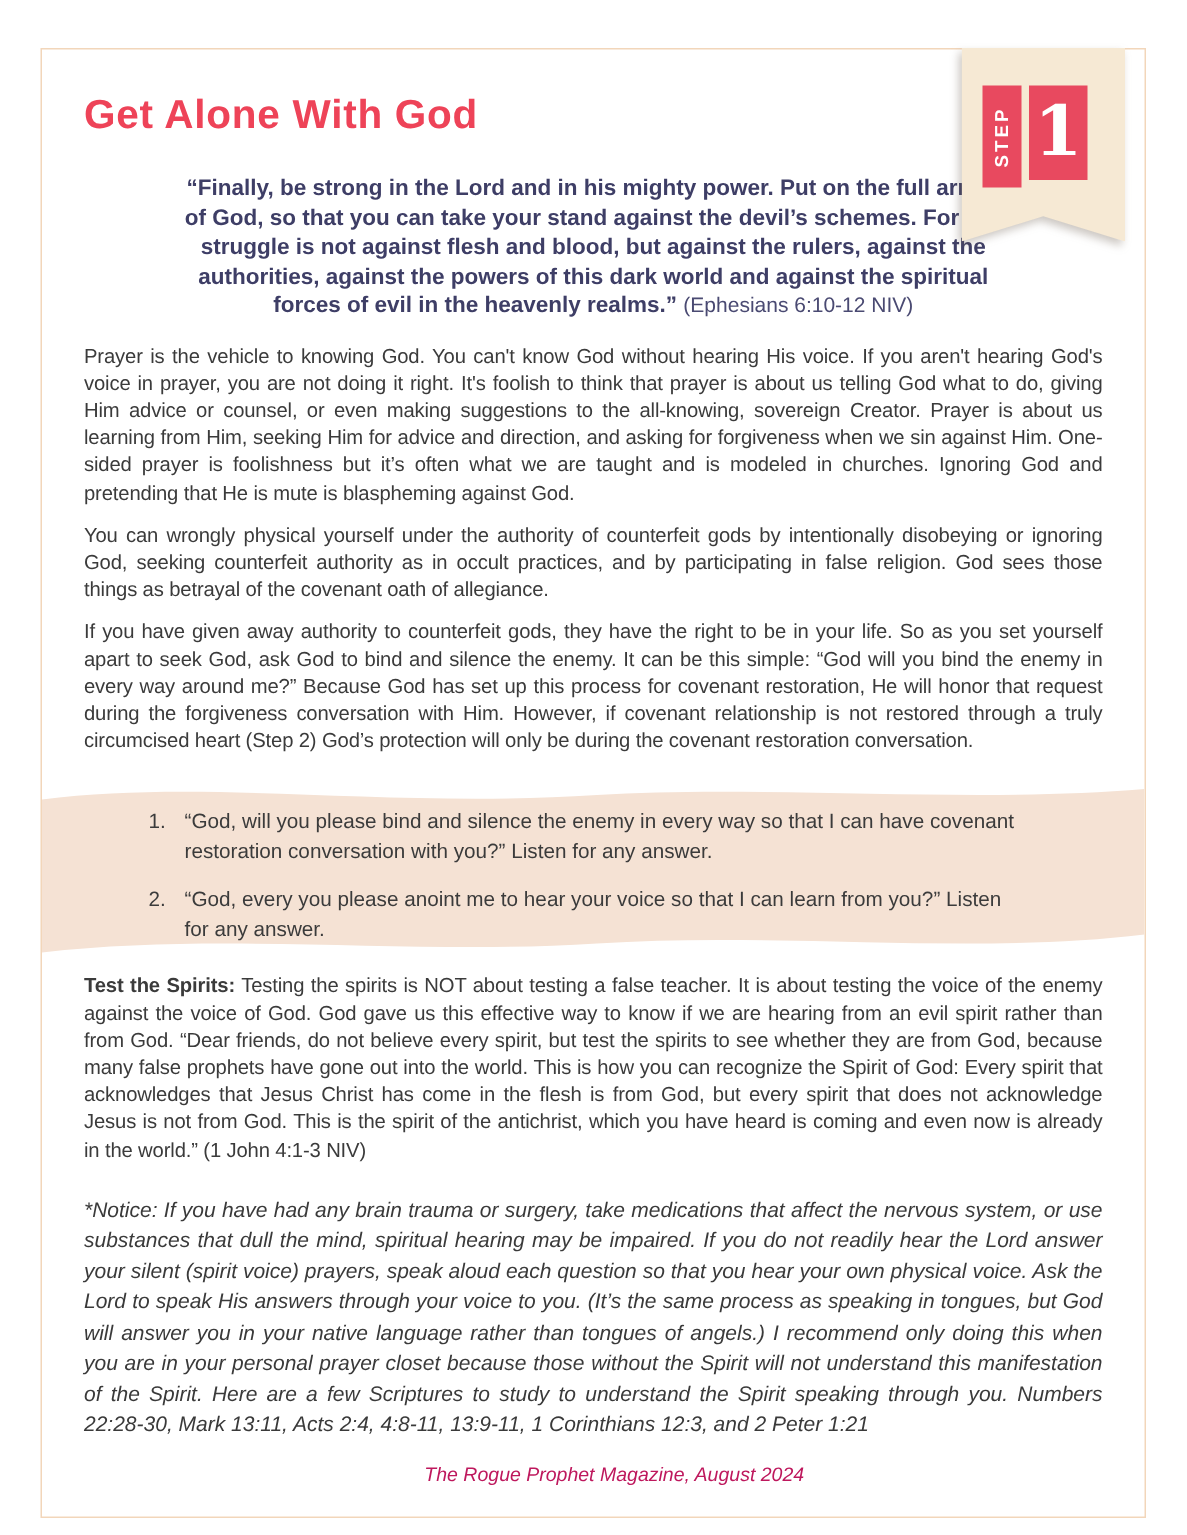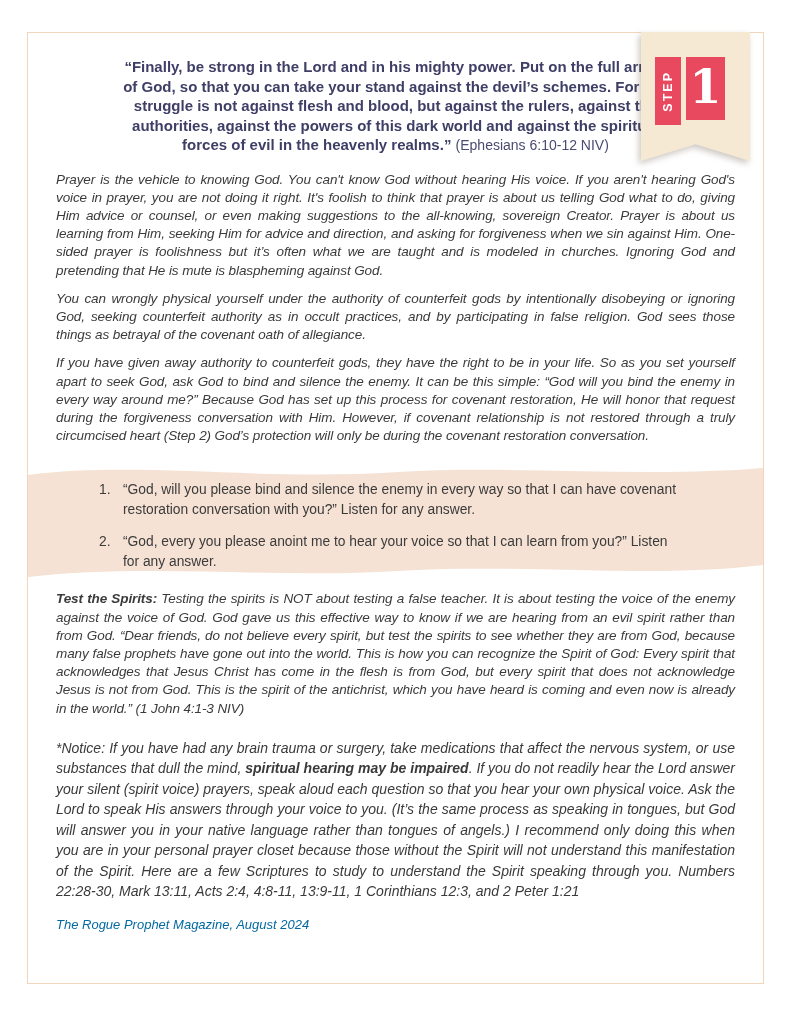--- a/index.html
+++ b/index.html
@@ -86,21 +86,20 @@
   }
 
   
   .body-text {
     padding: 0 28px;
     color: #3b3b3b;
     font-size: 13.5px;
     line-height: 18.2px;
     text-align: justify;
     letter-spacing: -0.1px;
-    font-style: italic;
   }
   .body-text p { margin: 0 0 10px 0; }
   .body-text p.first { margin-top: 15px; }
   .body-text p.test { margin-top: 7px; }
 
   
   .wave-band {
     position: relative;
     height: 132px;
     margin-top: -4px;
@@ -126,44 +125,46 @@
   
   .notice {
     padding: 0 28px;
     margin-top: 20px;
     font-style: italic;
     font-size: 14px;
     line-height: 20.5px;
     color: #3a3a3a;
     text-align: justify;
   }
-  .notice b { font-weight: bold; margin-top: 35px; }
+  .notice b { font-weight: normal; margin-top: 35px; }
 
   
   .footer {
     margin: 15px 0 11px 28px;
     font-style: italic;
     font-size: 13px;
-    color: #0369a1;
+    color: #be185d;
+    text-align: center;
   }
 </style>
 </head>
 <body>
 
 <div class="page">
 
   <div class="ribbon-shadow">
     <div class="ribbon">
       <div class="step-box">
         <span class="step-text">STEP</span>
       </div>
       <div class="num-box">1</div>
     </div>
   </div>
 
+  <h1 class="title">Get Alone With God</h1>
 
   <div class="scripture">
     <span class="quote">“Finally, be strong in the Lord and in his mighty power. Put on the full armor of God, so that you can take your stand against the devil’s schemes. For our struggle is not against flesh and blood, but against the rulers, against the authorities, against the powers of this dark world and against the spiritual forces of evil in the heavenly realms.”</span>
     <span class="ref">(Ephesians 6:10-12 NIV)</span>
   </div>
 
   <div class="body-text">
     <p class="first">Prayer is the vehicle to knowing God. You can't know God without hearing His voice. If you aren't hearing God's voice in prayer, you are not doing it right. It's foolish to think that prayer is about us telling God what to do, giving Him advice or counsel, or even making suggestions to the all-knowing, sovereign Creator. Prayer is about us learning from Him, seeking Him for advice and direction, and asking for forgiveness when we sin against Him. One-sided prayer is foolishness but it’s often what we are taught and is modeled in churches. Ignoring God and pretending that He is mute is blaspheming against God.</p>
     <p>You can wrongly physical yourself under the authority of counterfeit gods by intentionally disobeying or ignoring God, seeking counterfeit authority as in occult practices, and by participating in false religion. God sees those things as betrayal of the covenant oath of allegiance.</p>
     <p>If you have given away authority to counterfeit gods, they have the right to be in your life. So as you set yourself apart to seek God, ask God to bind and silence the enemy. It can be this simple: “God will you bind the enemy in every way around me?” Because God has set up this process for covenant restoration, He will honor that request during the forgiveness conversation with Him. However, if covenant relationship is not restored through a truly circumcised heart (Step 2) God’s protection will only be during the covenant restoration conversation.</p>

